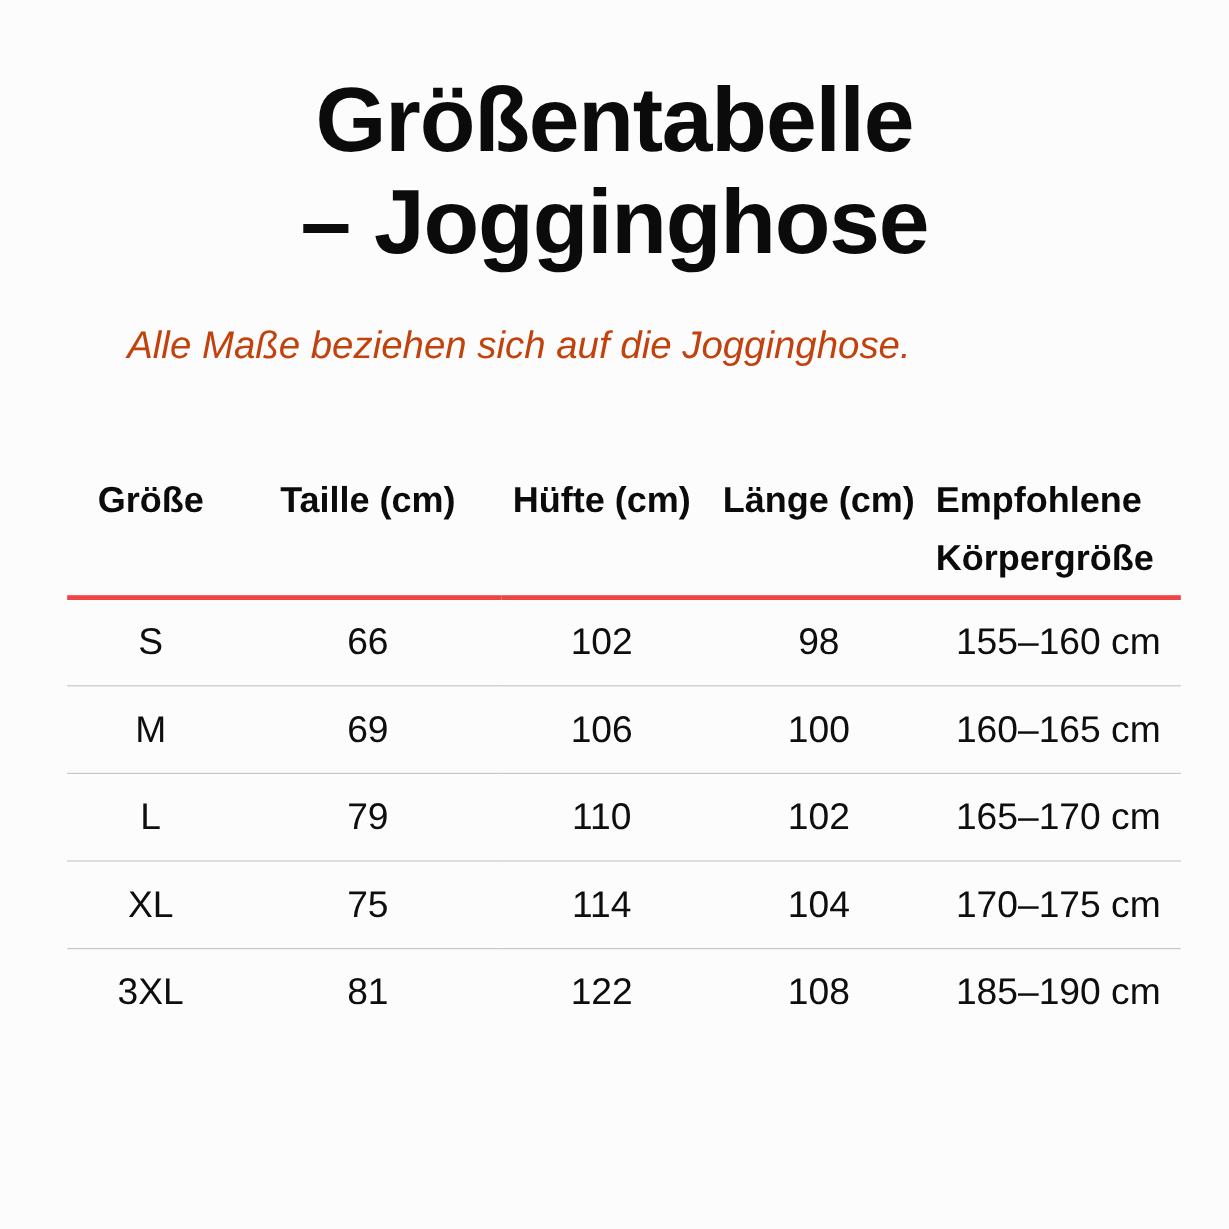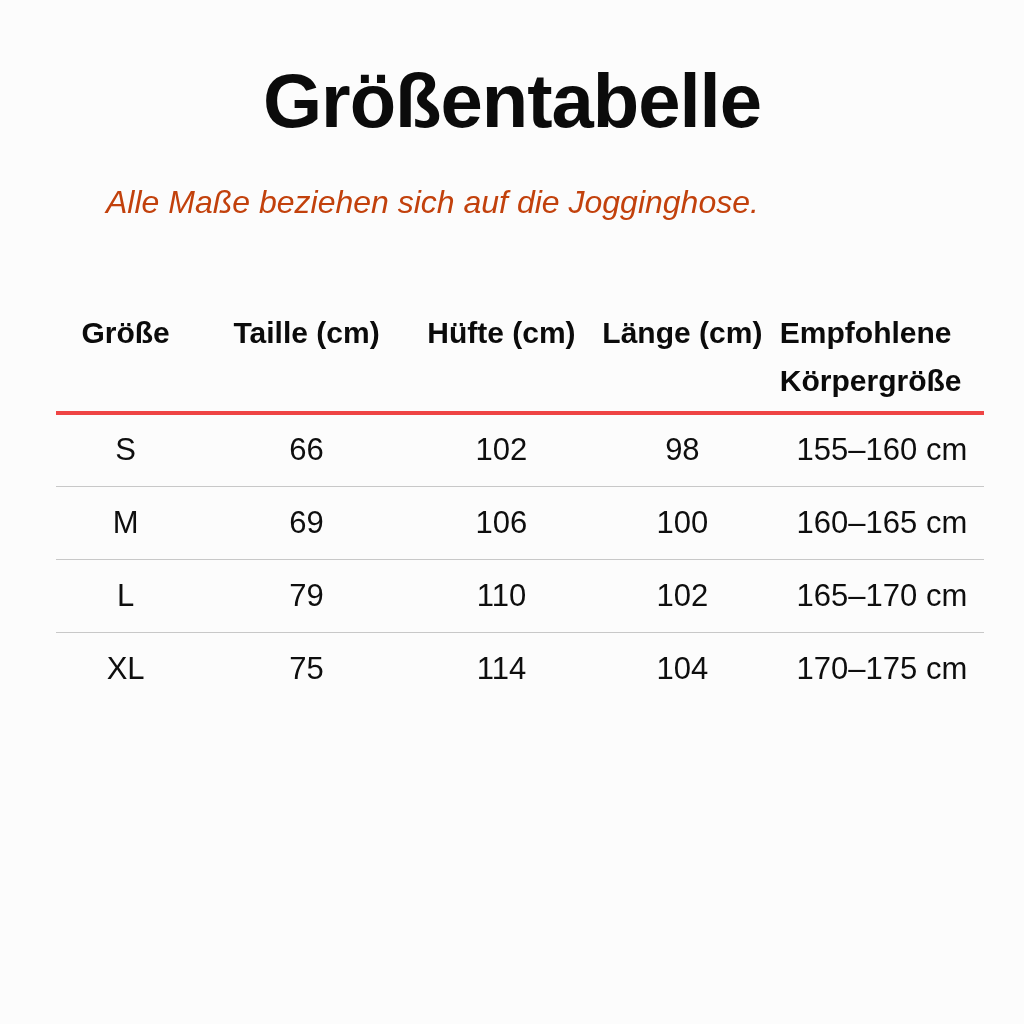--- a/index.html
+++ b/index.html
@@ -66,20 +66,21 @@
   }
   .size-table td.cell-recommended { text-align: center; }
 </style>
 </head>
 <body>
 
 <div class="page">
 
   <div class="title">
     <div>Größentabelle</div>
+    <div>– Jogginghose</div>
   </div>
 
   <div class="subtitle">
     <div>Alle Maße beziehen sich auf die Jogginghose.</div>
   </div>
 
   <div class="table-wrap">
     <table class="size-table">
       <colgroup>
         <col style="width:15%">
@@ -122,17 +123,24 @@
           <td>102</td>
           <td class="cell-recommended">165–170 cm</td>
         </tr>
         <tr>
           <td>XL</td>
           <td>75</td>
           <td>114</td>
           <td>104</td>
           <td class="cell-recommended">170–175 cm</td>
         </tr>
+        <tr>
+          <td>3XL</td>
+          <td>81</td>
+          <td>122</td>
+          <td>108</td>
+          <td class="cell-recommended">185–190 cm</td>
+        </tr>
       </tbody>
     </table>
   </div>
 
 </div>
 
 </body></html>

